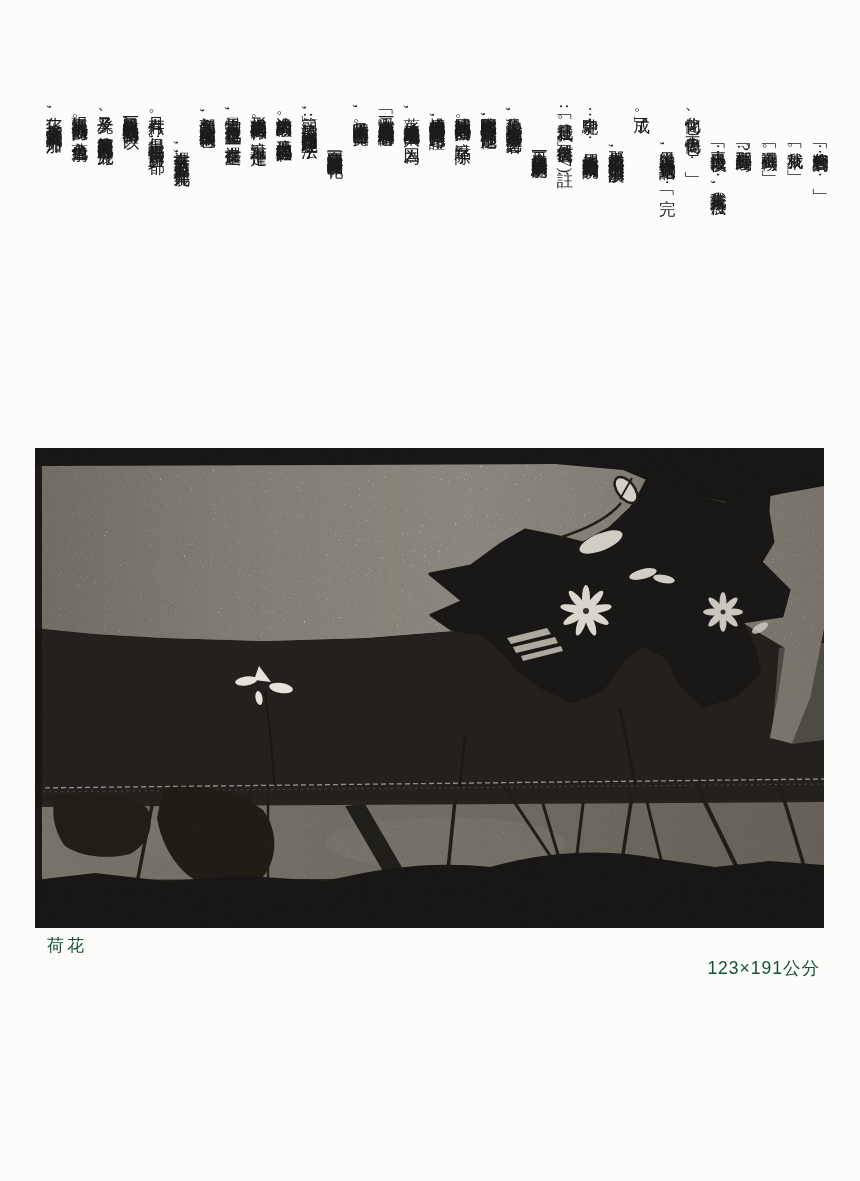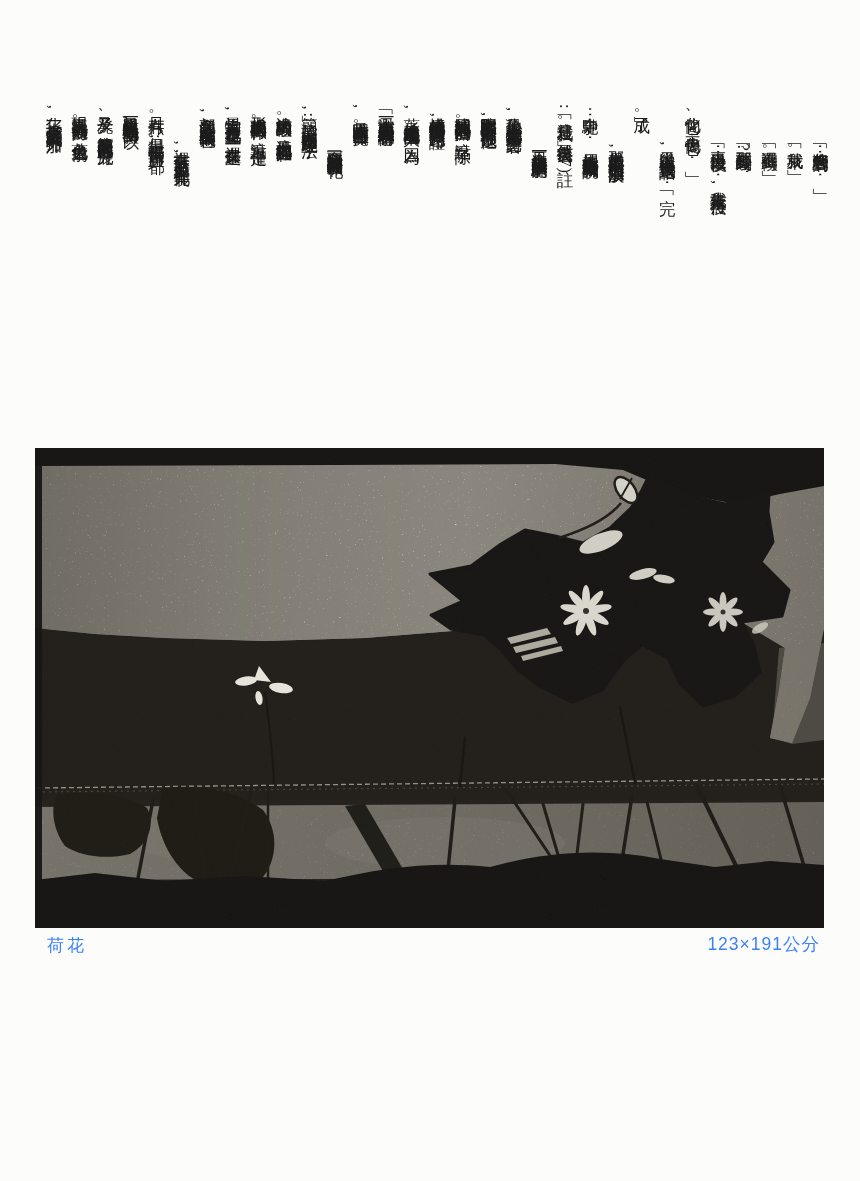--- a/index.html
+++ b/index.html
@@ -10,23 +10,23 @@
   }
   .article{
     position:absolute;top:104px;right:27px;height:314px;
     writing-mode:vertical-rl;text-orientation:mixed;
     font-size:16.5px;line-height:25.55px;letter-spacing:0.72px;
     color:var(--text-ink,#1c1c1c);
   }
   .article .col{overflow:hidden;}
   .figure-wrap{position:absolute;left:35px;top:448px;width:789px;height:480px;margin:0;}
   .figure-wrap svg{display:block;width:789px;height:480px;}
-  .cap{position:absolute;color:#3b82f6;font-family:"Liberation Sans","DejaVu Sans",sans-serif;}
+  .cap{position:absolute;color:#14532d;font-family:"Liberation Sans","DejaVu Sans",sans-serif;}
   .cap-left{left:47px;top:934px;font-size:17px;letter-spacing:3px;}
-  .cap-right{right:40px;top:932px;font-size:17.5px;letter-spacing:1px;}
+  .cap-right{right:40px;top:956px;font-size:17.5px;letter-spacing:1px;}
 </style>
 </head>
 <body>
 
 <div>
 
   <div class="article">
       <div class="col">　　「您將會看到的⋯⋯」</div>
       <div class="col">　　「我就來。」</div>
       <div class="col">　　「還不到時候。」</div>

